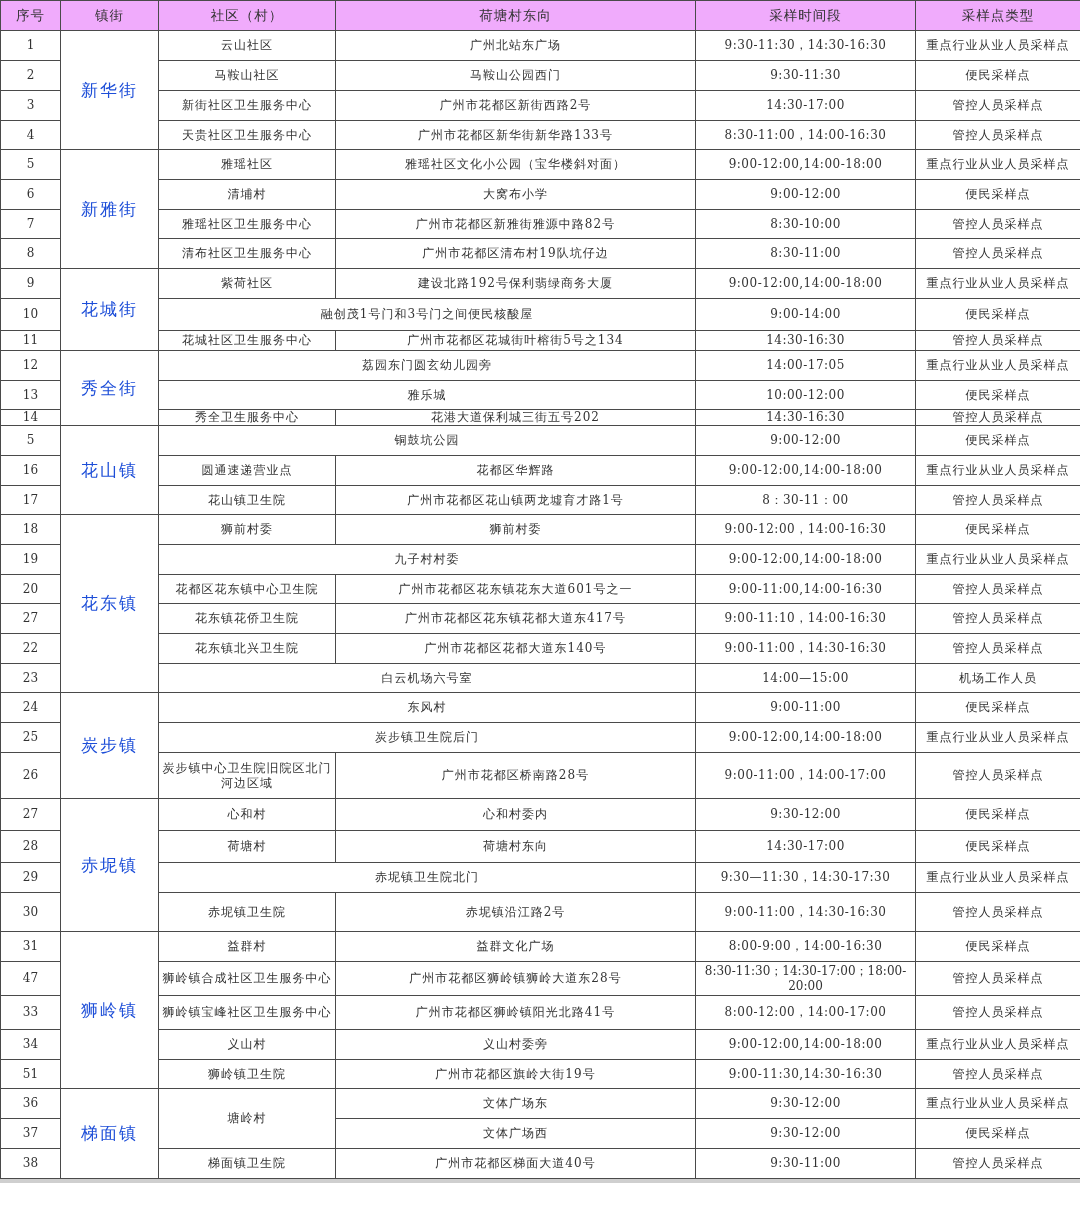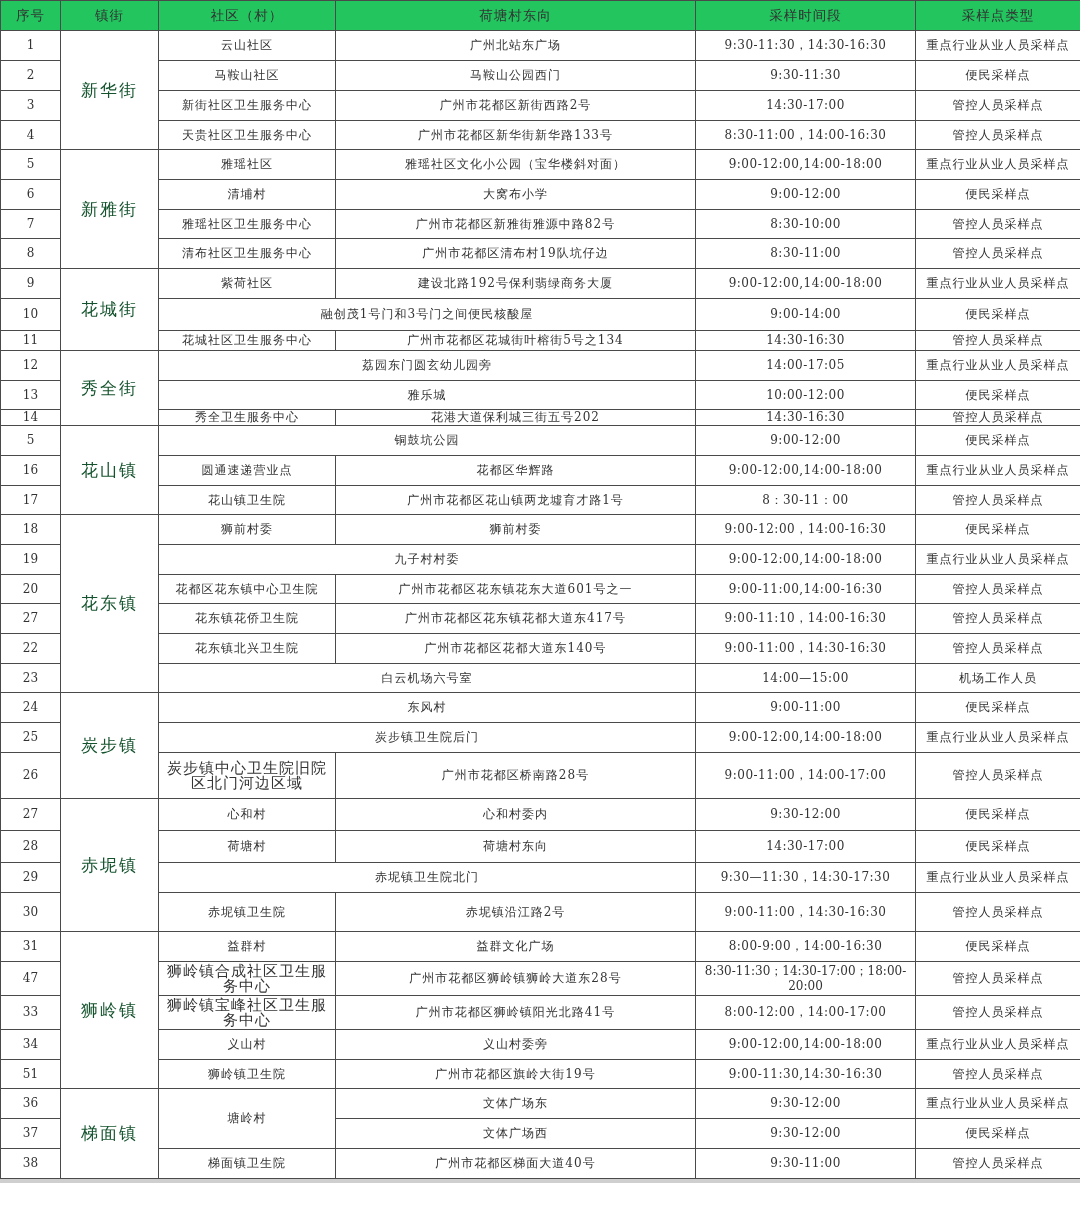--- a/index.html
+++ b/index.html
@@ -13,30 +13,30 @@
   }
   table.sched th, table.sched td {
     border: 1px solid #4a4a4a;
     text-align: center;
     vertical-align: middle;
     padding: 0 2px;
     line-height: 15px;
     overflow: hidden;
   }
   table.sched th {
-    background: #22c55e;
+    background: #f0abfc;
     font-weight: normal;
     font-size: 13.5px;
     color: #333;
     height: 29px;
   }
-  td.town { font-size: 17px; letter-spacing: 2px; color:#14532d; }
+  td.town { font-size: 17px; letter-spacing: 2px; color:#1d4ed8; }
   td.seq { font-size: 12px; letter-spacing: 0; }
   td.time { letter-spacing: 0.5px; }
-  td.wrap { line-height: 15px; font-size: 15px; }
+  td.wrap { line-height: 15px; font-size: 12px; }
   .bottom-strip { height: 4px; background:#cfcfcf; }
 </style>
 </head>
 <body>
 
 <table class="sched">
   <colgroup>
     <col style="width:60px">
       <col style="width:98px">
       <col style="width:177px">

